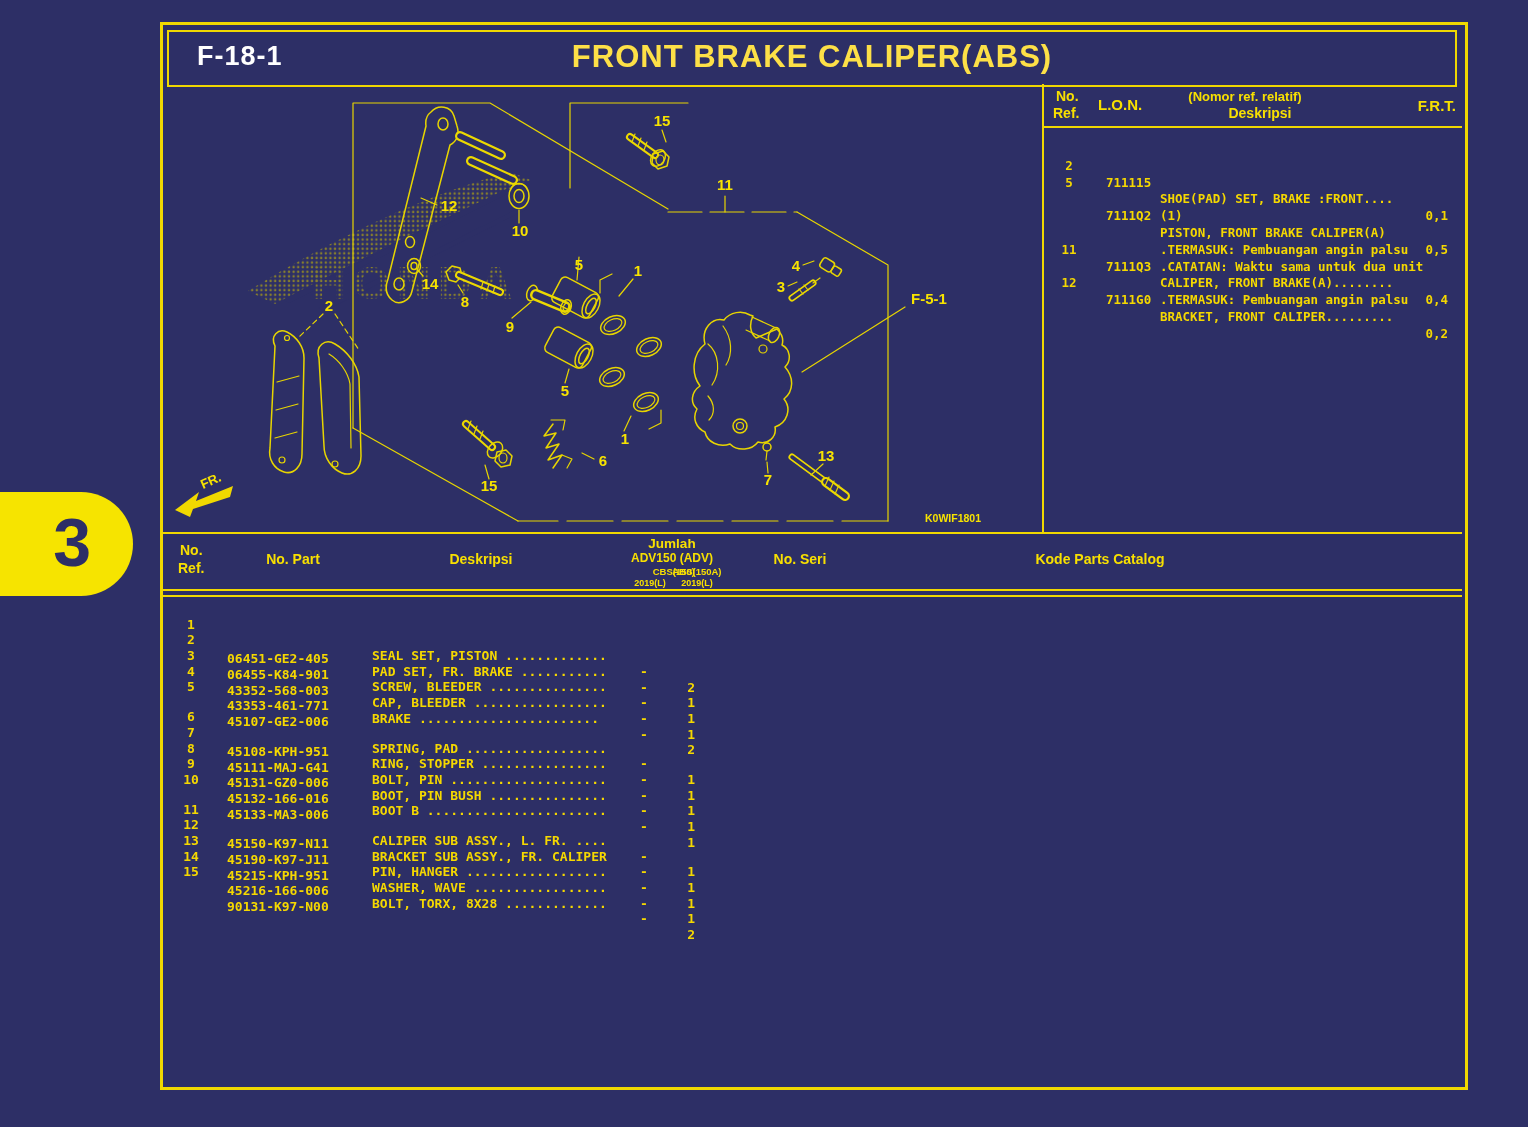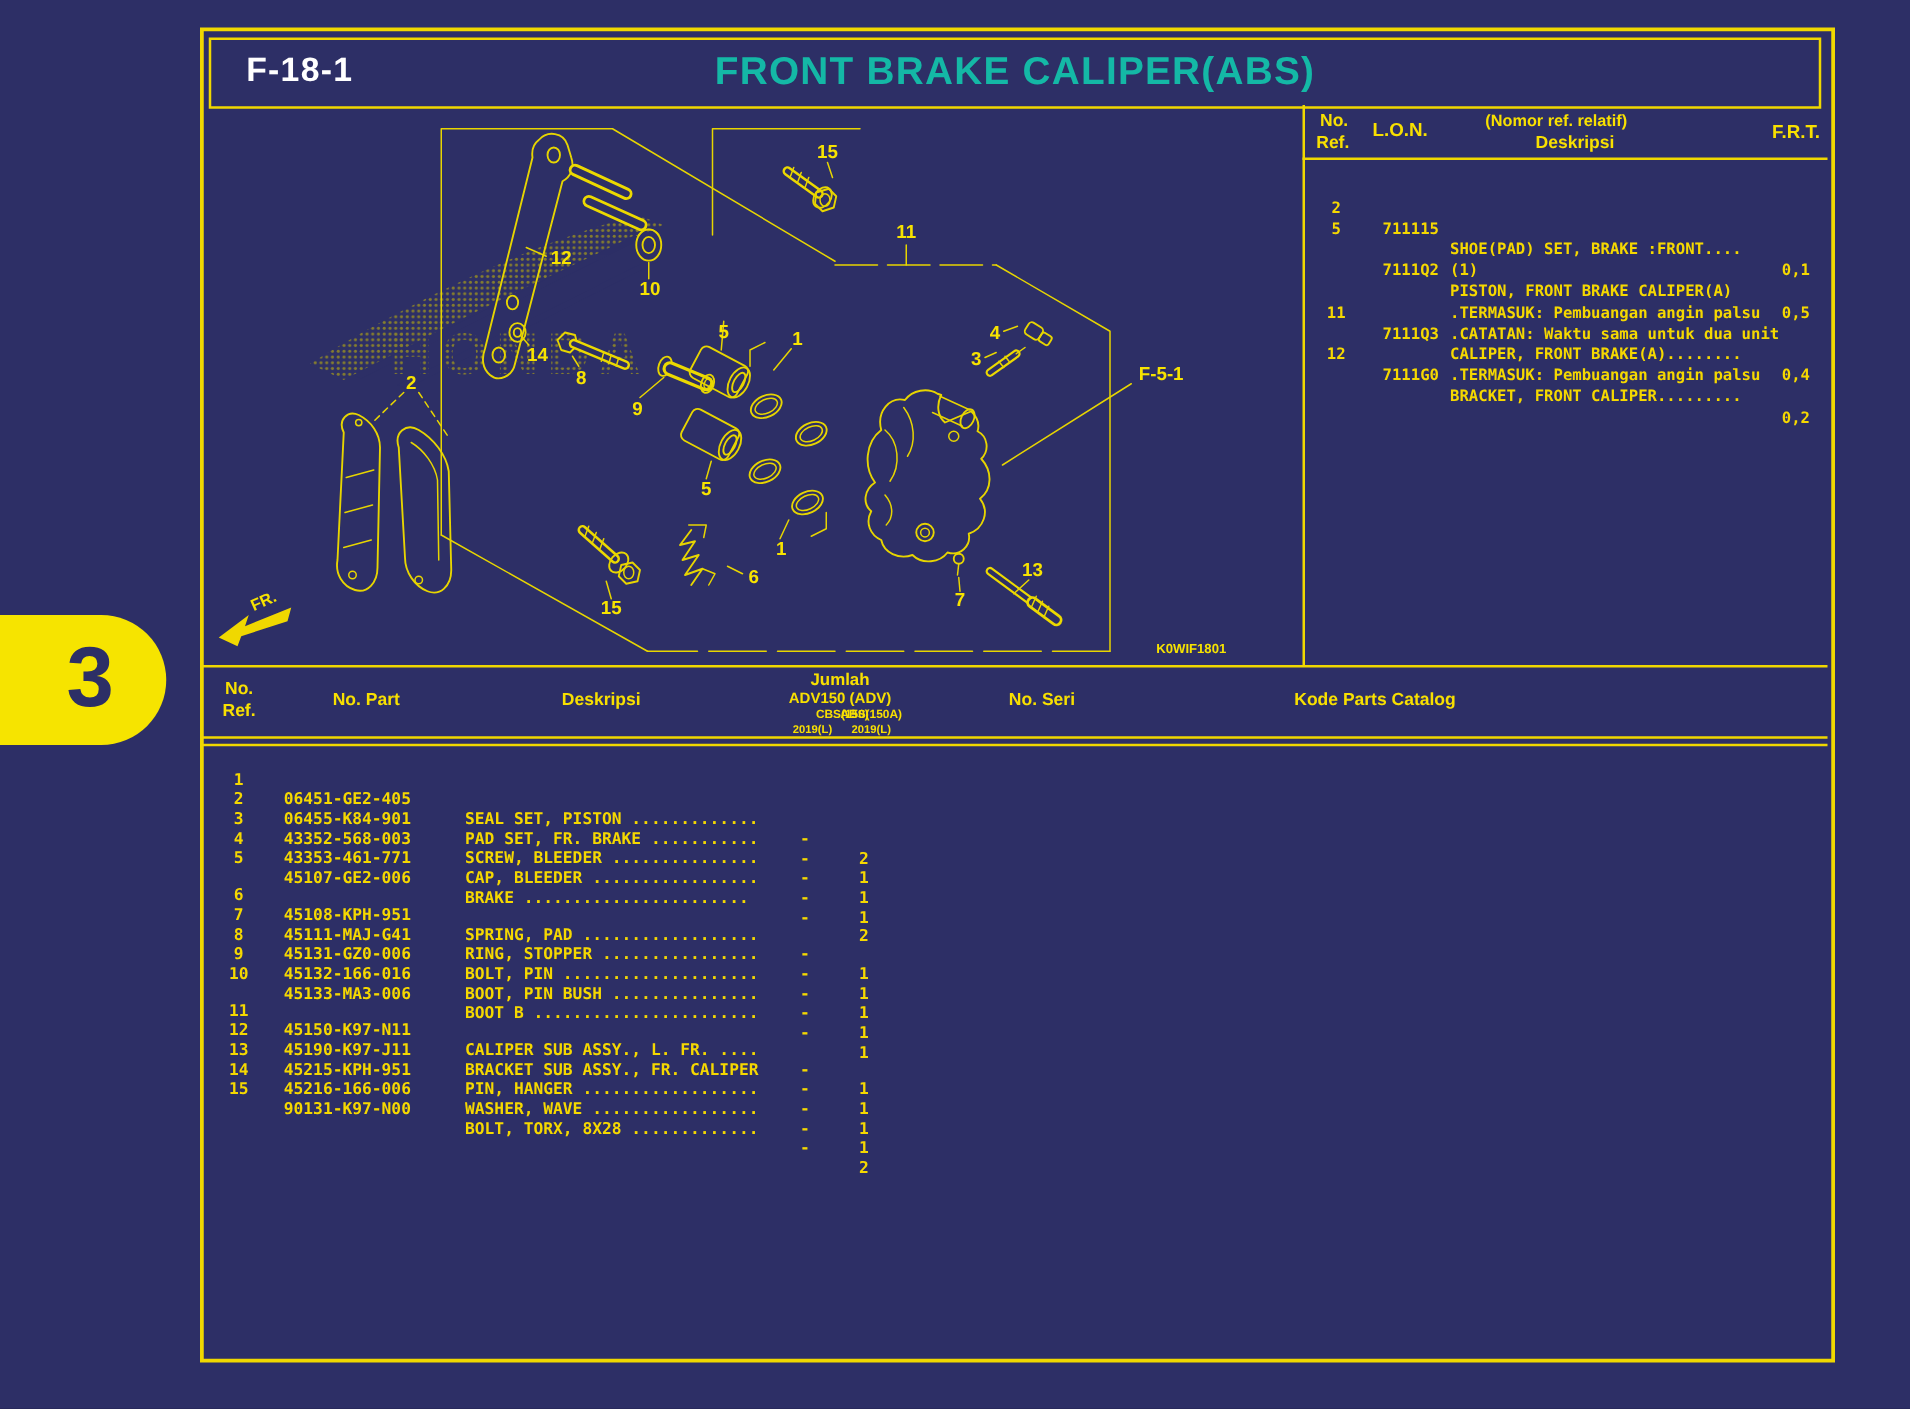--- a/index.html
+++ b/index.html
@@ -5,21 +5,21 @@
   html,body{margin:0;padding:0;background:#232550;}
   .stage{position:relative;width:1528px;height:1127px;background:#2d2f66;overflow:hidden;
          font-family:"Liberation Sans",sans-serif;}
   .frame{position:absolute;left:160px;top:22px;width:1302px;height:1062px;
          border:3px solid #f0d800;}
   .header-box{position:absolute;left:167px;top:30px;width:1286px;height:53px;
          border:2px solid #f0d800;}
   .code{position:absolute;left:28px;top:9px;font-size:27px;font-weight:bold;color:#ffffff;
         letter-spacing:1px;}
   .title{position:absolute;left:0;top:7px;width:100%;text-align:center;font-size:31px;
-        font-weight:bold;color:#14b8a6;letter-spacing:1px;}
+        font-weight:bold;color:#fde047;letter-spacing:1px;}
   .tab3{position:absolute;left:-28px;top:492px;width:161px;height:104px;background:#f6e400;
         border-radius:0 52px 52px 0;color:#2d2f66;font-size:68px;font-weight:bold;
         text-align:right;padding-right:42px;box-sizing:border-box;line-height:100px;}
   .vline{position:absolute;background:#f0d800;}
   .hline{position:absolute;background:#f0d800;}
   
   .lon-head{position:absolute;color:#f8e000;font-weight:bold;font-size:14px;}
   .lon-rows{position:absolute;left:1050px;top:141px;width:406px;color:#f5d800;
         font-family:"DejaVu Sans Mono",monospace;font-size:12.5px;font-weight:bold;}
   .lon-row{position:relative;height:16.8px;line-height:16.8px;white-space:pre;}
@@ -27,21 +27,21 @@
   .lon-row .ln{position:absolute;left:44px;margin-left:12px;}
   .lon-row .ds{position:absolute;left:110px;}
   .lon-row .ft{position:absolute;right:8px;width:44px;text-align:right;}
   
   .pt-head{position:absolute;color:#f8e000;font-weight:bold;}
   .pt-rows{position:absolute;left:172px;top:601px;width:1284px;color:#f5d800;
         font-family:"DejaVu Sans Mono",monospace;font-size:13px;font-weight:bold;}
   .pt-row{position:relative;height:15.7px;line-height:15.7px;white-space:pre;}
   .pt-row.gap{margin-top:14px;}
   .pt-row .rf{position:absolute;left:4px;width:30px;text-align:center;}
-  .pt-row .pn{position:absolute;left:55px;}
+  .pt-row .pn{position:absolute;left:55px;margin-top:19px;}
   .pt-row .ds{position:absolute;left:200px;text-align:center;}
   .pt-row .q1{position:absolute;left:462px;width:20px;text-align:center;}
   .pt-row .q2{position:absolute;left:505px;width:18px;text-align:right;}
   
   svg{position:absolute;left:163px;top:86px;}
   .dln{fill:none;stroke:#e7d500;stroke-width:1.5;stroke-linejoin:round;stroke-linecap:round;}
   .thin{stroke-width:1.2;}
   .tube{stroke:#ecd900;fill:none;stroke-linecap:round;}
   .tube-in{stroke:#2d2f66;fill:none;stroke-linecap:round;}
   .callout{fill:#f7e300;font:bold 15px "Liberation Sans",sans-serif;text-anchor:middle;}
@@ -128,21 +128,21 @@
   <div class="pt-head" style="left:180px;top:542px;font-size:14px;">No.</div>
   <div class="pt-head" style="left:178px;top:560px;font-size:14px;">Ref.</div>
   <div class="pt-head" style="left:233px;top:551px;width:120px;text-align:center;font-size:14px;">No. Part</div>
   <div class="pt-head" style="left:421px;top:551px;width:120px;text-align:center;font-size:14px;">Deskripsi</div>
   <div class="pt-head" style="left:597px;top:536px;width:150px;text-align:center;font-size:13.5px;">Jumlah</div>
   <div class="pt-head" style="left:597px;top:551px;width:150px;text-align:center;font-size:12px;">ADV150 (ADV)</div>
   <div class="pt-head" style="left:605px;top:566px;width:90px;text-align:right;font-size:9.5px;">CBS(150)</div>
   <div class="pt-head" style="left:652px;top:566px;width:90px;text-align:center;font-size:9.5px;">ABS(150A)</div>
   <div class="pt-head" style="left:605px;top:578px;width:90px;text-align:center;font-size:9px;">2019(L)</div>
   <div class="pt-head" style="left:652px;top:578px;width:90px;text-align:center;font-size:9px;">2019(L)</div>
-  <div class="pt-head" style="left:740px;top:551px;width:120px;text-align:right;font-size:14px;">No. Seri</div>
+  <div class="pt-head" style="left:740px;top:551px;width:120px;text-align:center;font-size:14px;">No. Seri</div>
   <div class="pt-head" style="left:1000px;top:551px;width:200px;text-align:center;font-size:14px;">Kode Parts Catalog</div>
 
   <div class="pt-rows">
       <div class="pt-row">
       <span class="rf">1</span>
       <span class="pn">06451-GE2-405</span>
       <span class="ds">SEAL SET, PISTON .............</span>
       <span class="q1">-</span>
       <span class="q2">2</span>
     </div>

